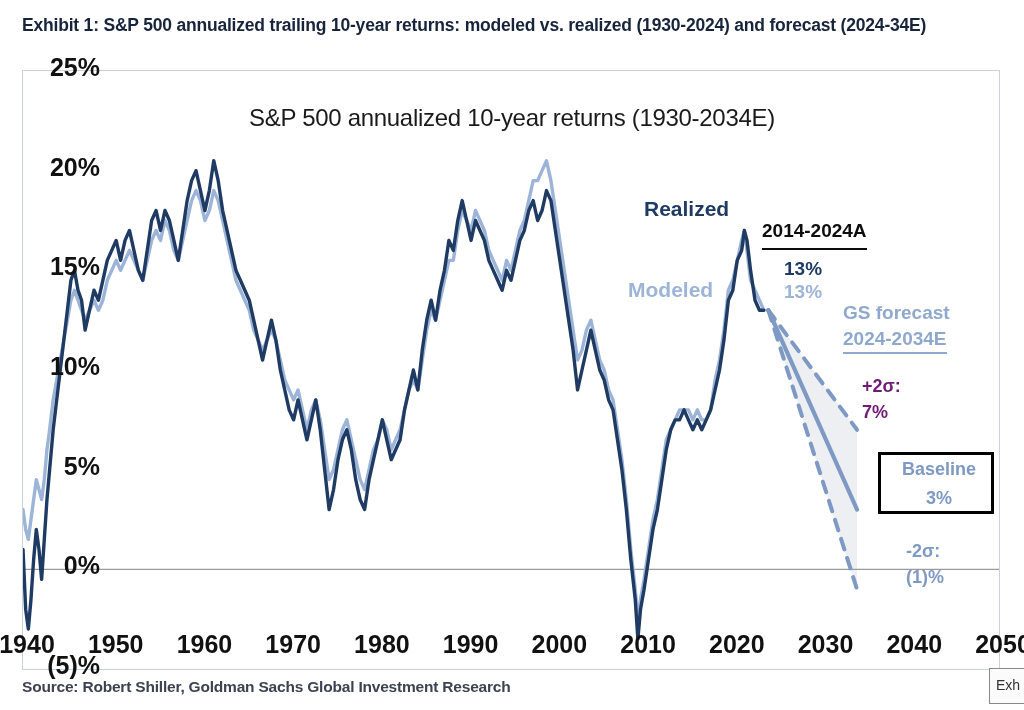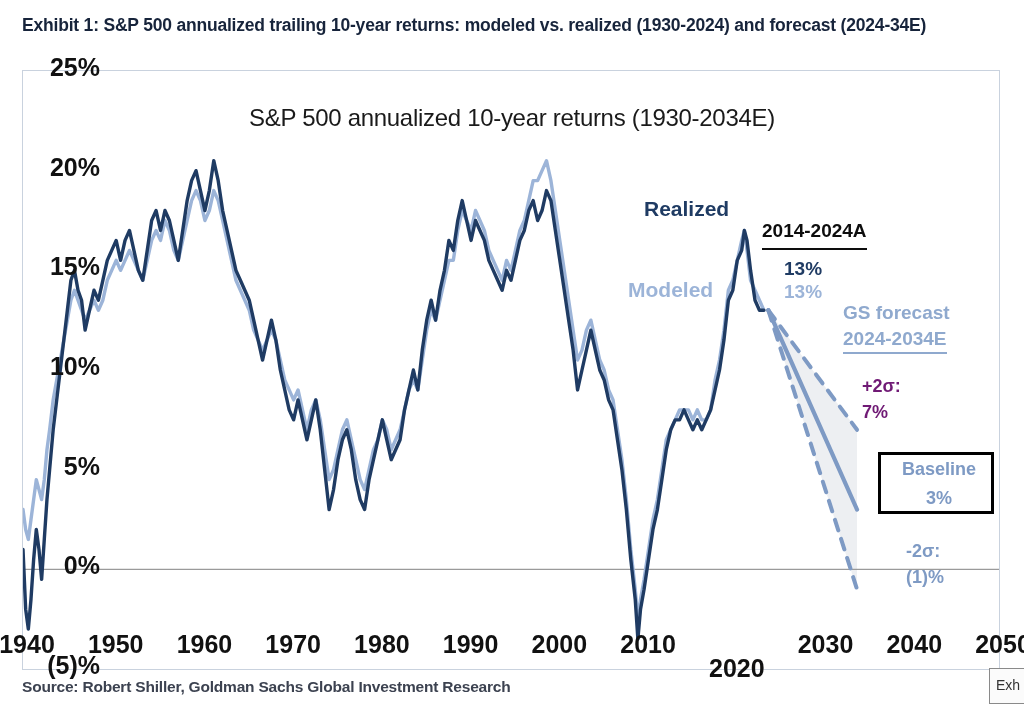--- a/index.html
+++ b/index.html
@@ -154,21 +154,21 @@
   </div>
 <div id="xaxis">
     <div class="xtick" style="left: -33px; top: 0px;">1940</div>
     <div class="xtick" style="left: 55.7273px; top: 0px;">1950</div>
     <div class="xtick" style="left: 144.455px; top: 0px;">1960</div>
     <div class="xtick" style="left: 233.182px; top: 0px;">1970</div>
     <div class="xtick" style="left: 321.909px; top: 0px;">1980</div>
     <div class="xtick" style="left: 410.636px; top: 0px;">1990</div>
     <div class="xtick" style="left: 499.364px; top: 0px;">2000</div>
     <div class="xtick" style="left: 588.091px; top: 0px;">2010</div>
-    <div class="xtick" style="left: 676.818px; top: 0px; margin-top: 24px;">2020</div>
+    <div class="xtick" style="left: 676.818px; top: 0px;">2020</div>
     <div class="xtick" style="left: 765.545px; top: 0px;">2030</div>
     <div class="xtick" style="left: 854.273px; top: 0px;">2040</div>
     <div class="xtick" style="left: 943px; top: 0px;">2050</div>
   </div>
 
 <div id="source-note">Source: Robert Shiller, Goldman Sachs Global Investment Research</div>
 
 <div id="tooltip-exh">Exh</div>
 
 </body></html>

